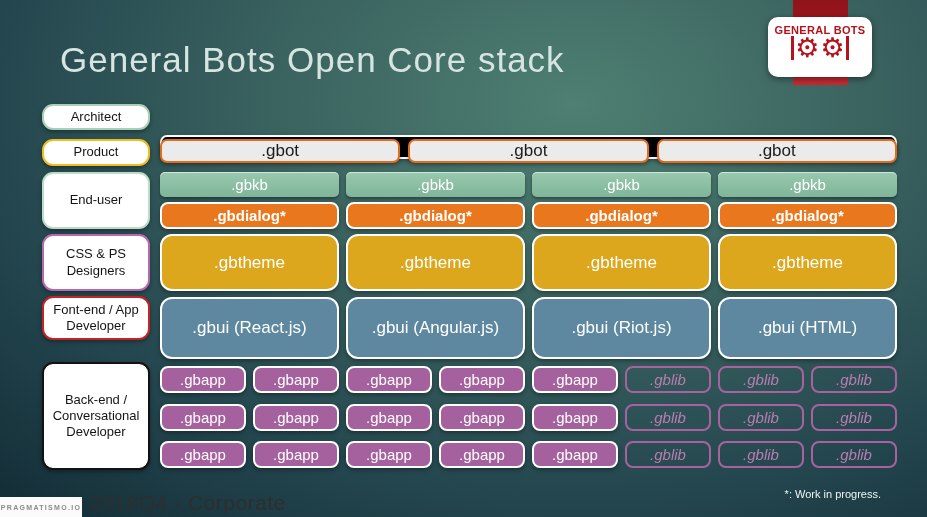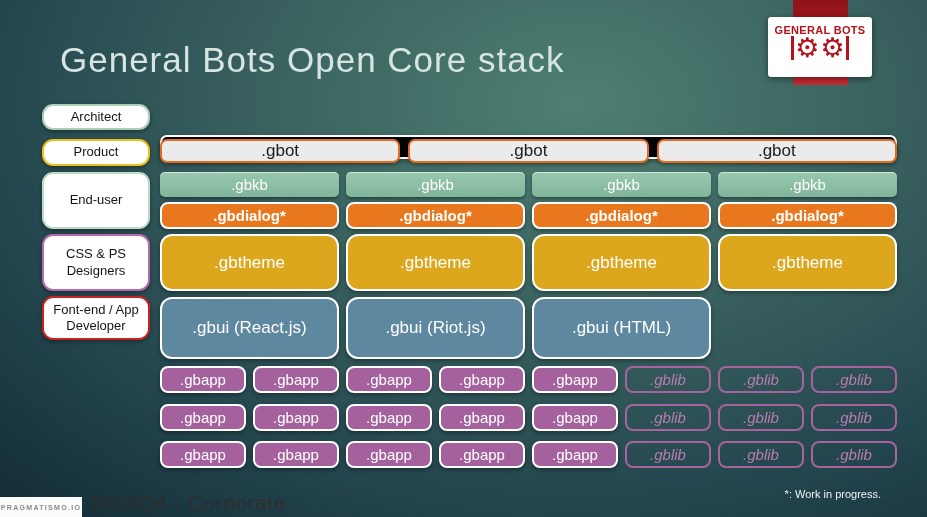--- a/index.html
+++ b/index.html
@@ -18,21 +18,21 @@
     font-size:35px;letter-spacing:1px;color:#d6e5e1;font-weight:400;
     white-space:nowrap;
   }
   
   .ribbon{
     position:absolute;left:793px;top:0;width:55px;height:85px;
     background:linear-gradient(180deg,#8f1319 0%,#a91b21 45%,#c62b31 100%);
   }
   .logo-card{
     position:absolute;left:768px;top:17px;width:104px;height:60px;
-    background:#ffffff;border-radius:3px;box-shadow:0 2px 6px rgba(0,0,0,.45);
+    background:#ffffff;border-radius:10px;box-shadow:0 2px 6px rgba(0,0,0,.45);
     text-align:center;
   }
   .logo-brand{
     margin-top:7px;font-size:11px;font-weight:bold;color:#b5121b;
     letter-spacing:.3px;white-space:nowrap;
   }
   .gears{
     margin-top:-1px;display:flex;justify-content:center;align-items:center;gap:1px;
     color:#b5121b;
   }
@@ -120,20 +120,23 @@
   </div>
   <div class="role role-enduser">
     <span>End-user</span>
   </div>
   <div class="role role-cssps">
     <span>CSS &amp; PS Designers</span>
   </div>
   <div class="role role-frontend">
     <span>Font-end / App Developer</span>
   </div>
+  <div class="role role-backend">
+    <span>Back-end / Conversational Developer</span>
+  </div>
 
   <div class="row row-gbai">
     <div class="bx gbai-box">.gbai</div>
   </div>
 
   <div class="row row-gbot">
     <div class="bx gbot-box">.gbot</div>
     <div class="bx gbot-box">.gbot</div>
     <div class="bx gbot-box">.gbot</div>
   </div>
@@ -154,20 +157,21 @@
 
   <div class="row row-gbtheme">
     <div class="bx gbtheme-box">.gbtheme</div>
     <div class="bx gbtheme-box">.gbtheme</div>
     <div class="bx gbtheme-box">.gbtheme</div>
     <div class="bx gbtheme-box">.gbtheme</div>
   </div>
 
   <div class="row row-gbui">
     <div class="bx gbui-box">.gbui (React.js)</div>
+    <div class="bx gbui-box">.gbui (Angular.js)</div>
     <div class="bx gbui-box">.gbui (Riot.js)</div>
     <div class="bx gbui-box">.gbui (HTML)</div>
   </div>
 
   <div class="row row-apps row-apps1">
     <div class="bx gbapp-box">.gbapp</div>
     <div class="bx gbapp-box">.gbapp</div>
     <div class="bx gbapp-box">.gbapp</div>
     <div class="bx gbapp-box">.gbapp</div>
     <div class="bx gbapp-box">.gbapp</div>

